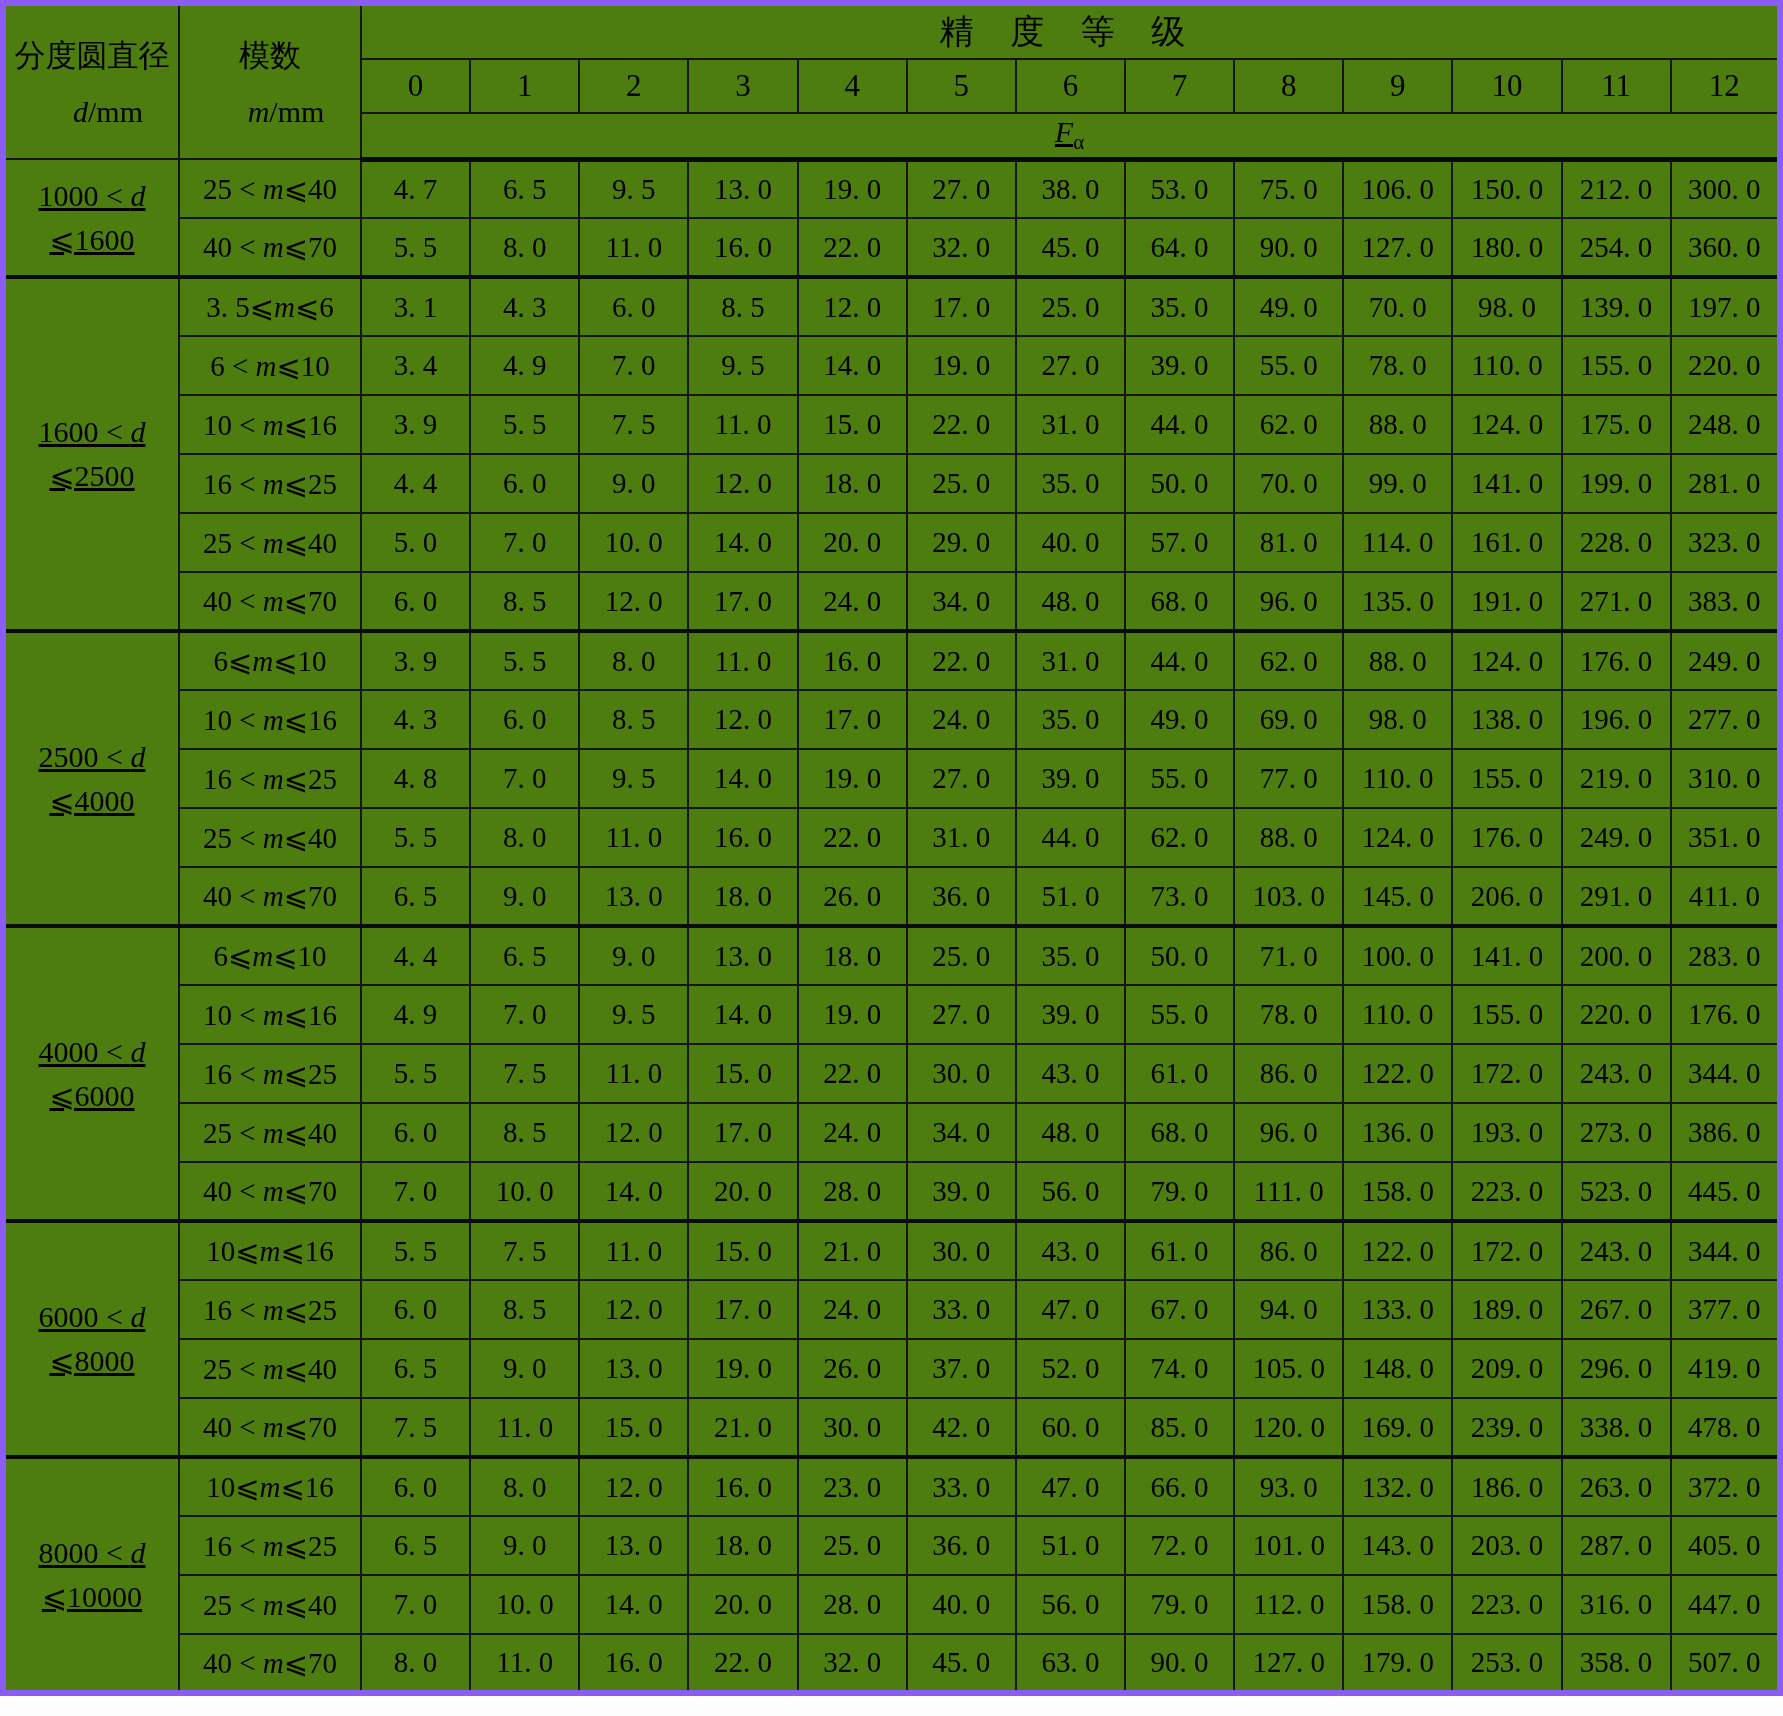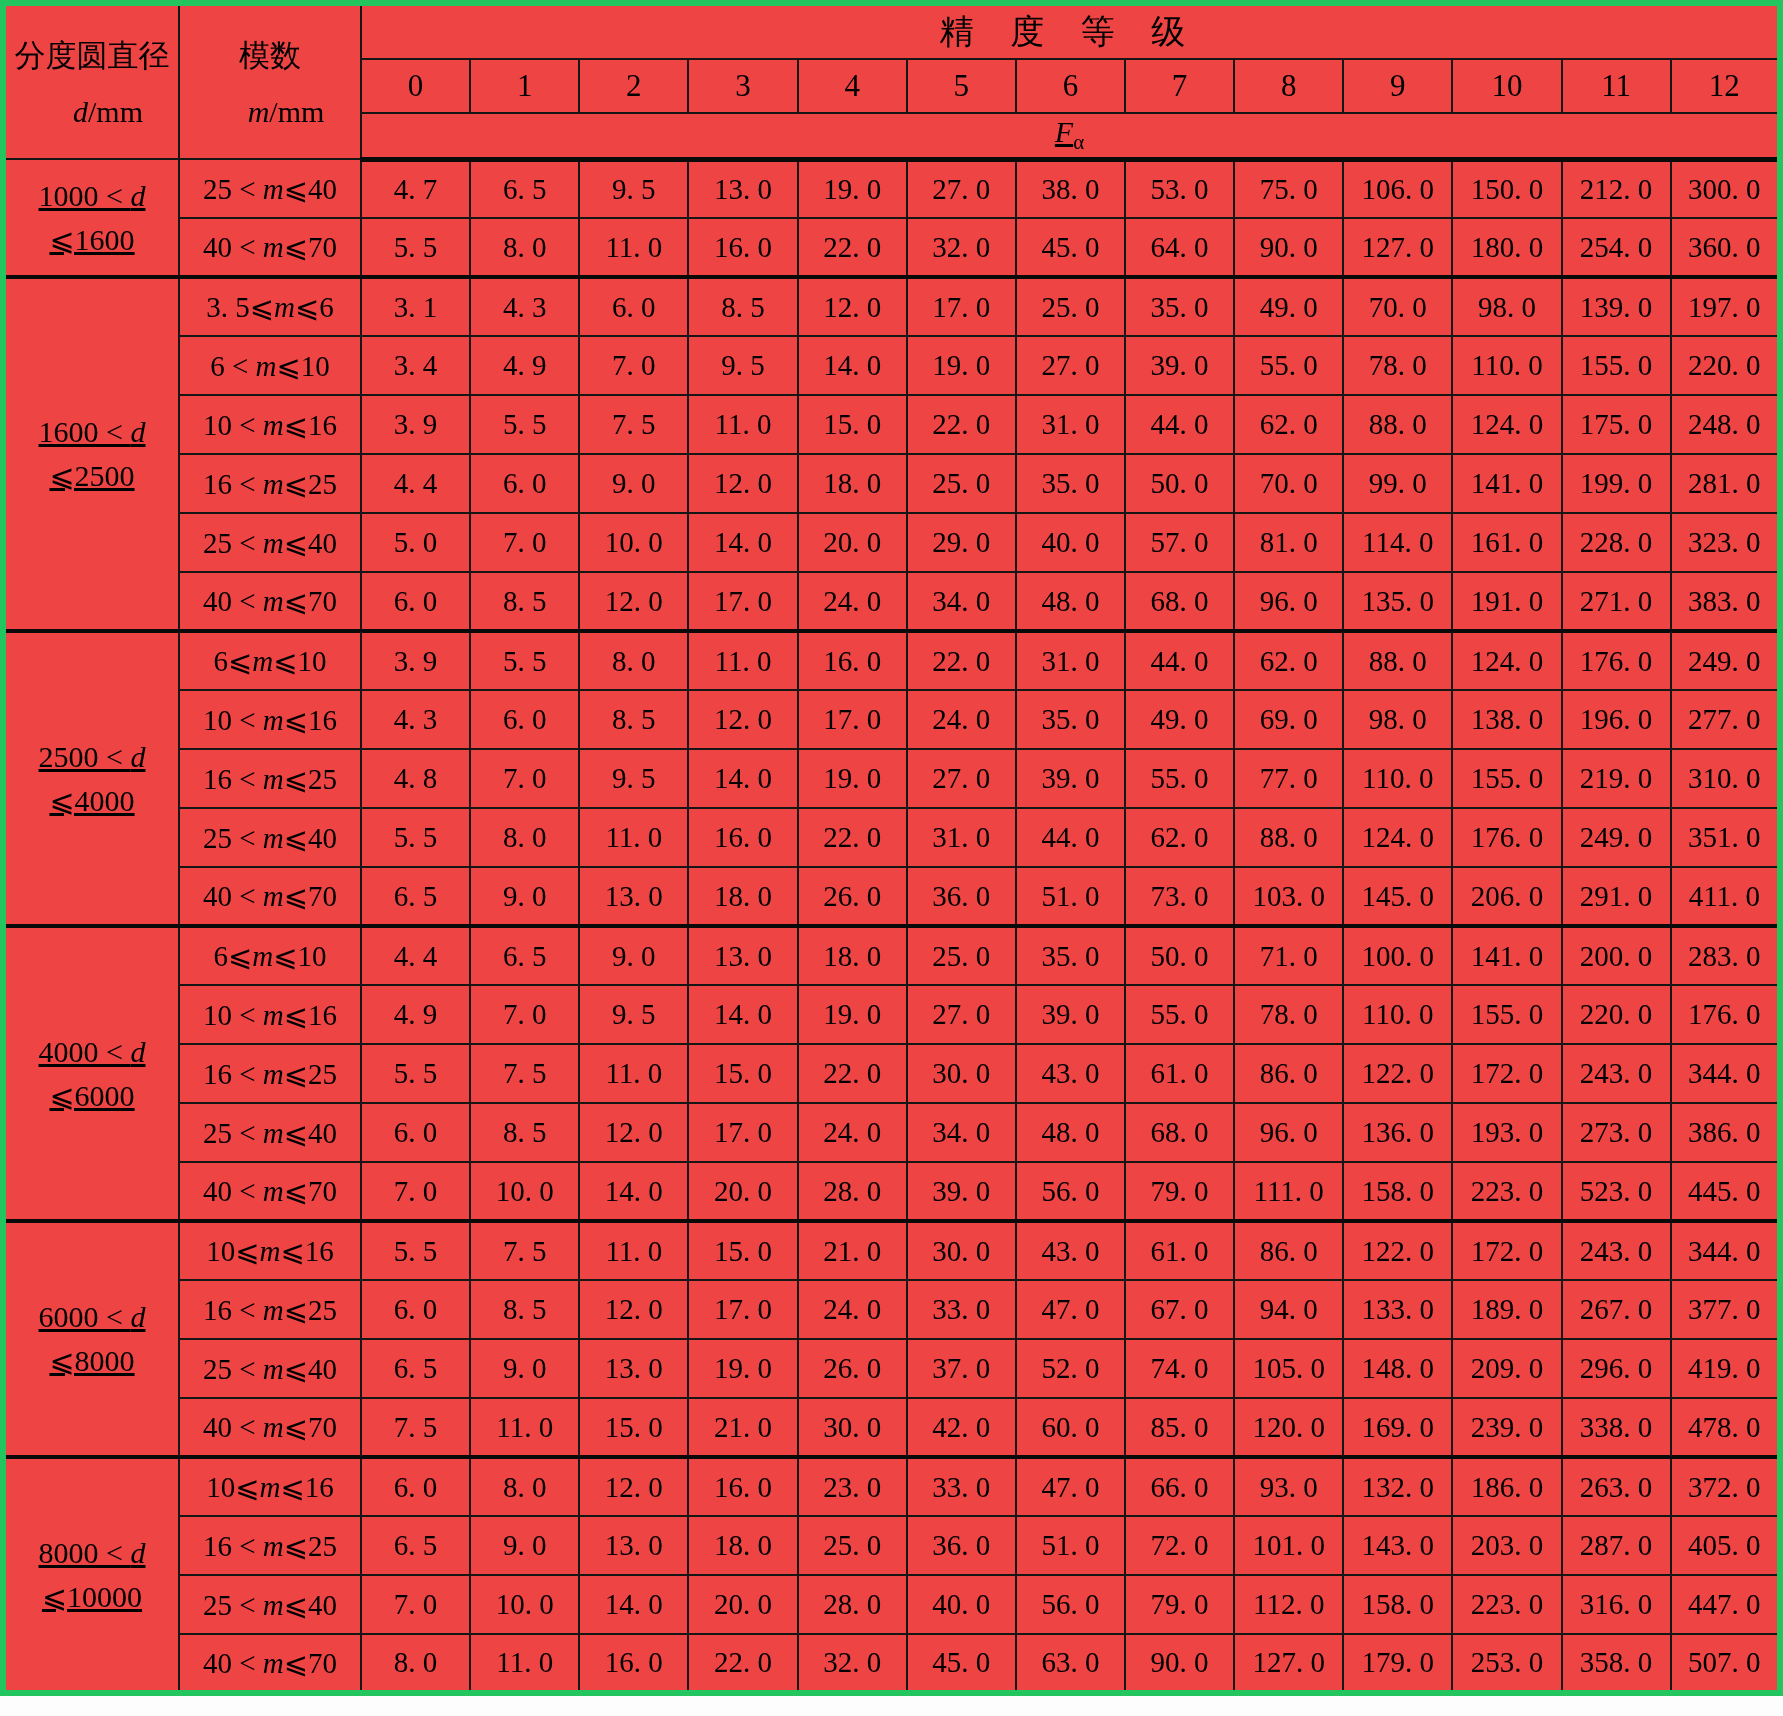--- a/index.html
+++ b/index.html
@@ -3,21 +3,21 @@
 <meta charset="utf-8">
 <style>
   html,body { margin:0; padding:0; background:#e8e8e8; }
   .page {
     width:1783px; height:1716px; background:#fdfdfd; margin:0 auto;
     font-family:"Liberation Serif","DejaVu Serif",serif; color:#000;
     box-sizing:border-box;
   }
   table.tol {
     width:1783px; height:1304px; border-collapse:collapse; table-layout:fixed;
-    border:6px solid #22c55e; background:#ef4444;
+    border:6px solid #8b5cf6; background:#4d7c0f;
   }
   table.tol th, table.tol td {
     border:2px solid #161616; padding:0; text-align:center; vertical-align:middle;
     font-weight:normal; overflow:hidden;
   }
   tr.h1 { height:56px; }
   tr.h2 { height:54px; }
   tr.h3 { height:46px; }
   th.c1 { border-right:2px solid #161616; }
   th.c2, td.module { border-right:3px solid #161616; }

